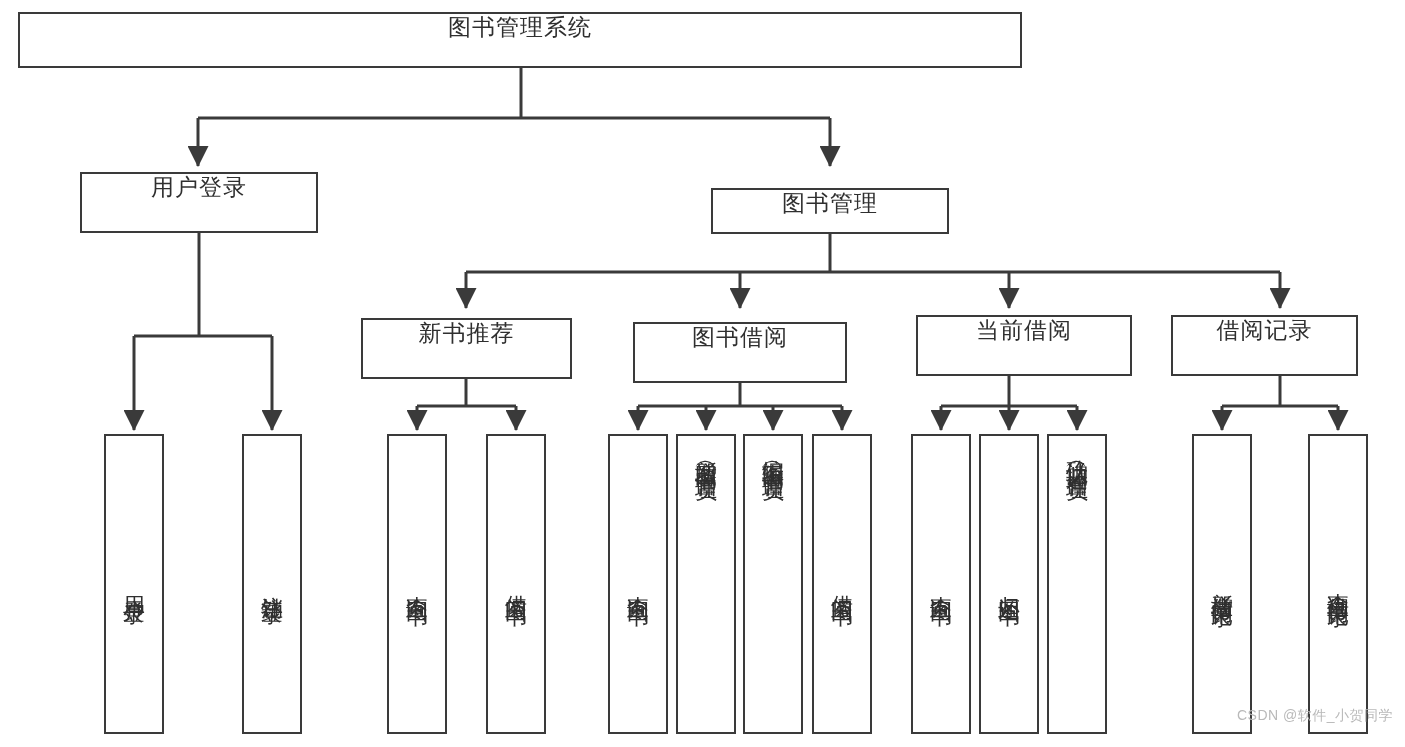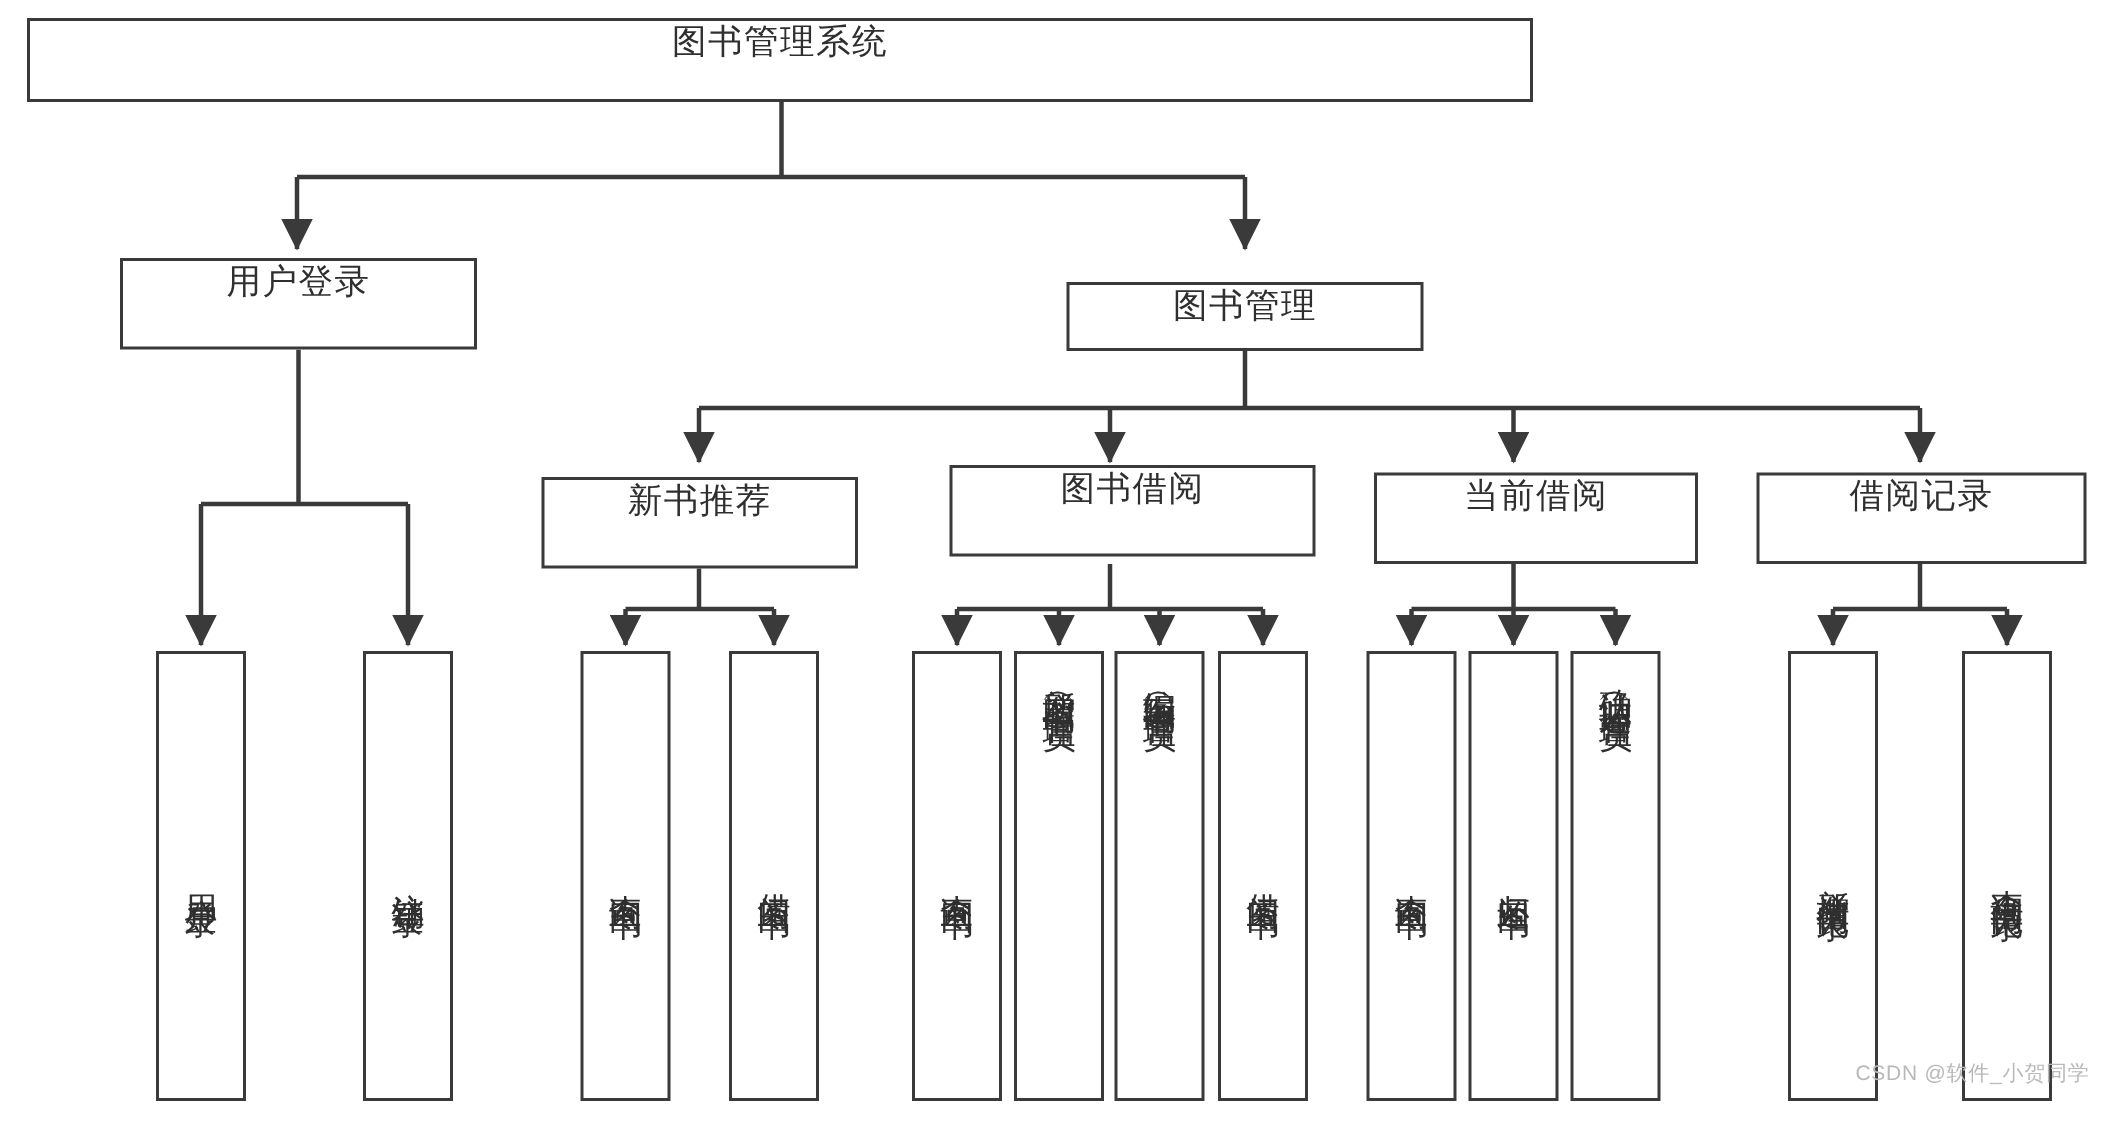--- a/index.html
+++ b/index.html
@@ -146,29 +146,29 @@
   </div>
 
   <div class="node" style="left:711px; top:188px; width:238px; height:46px;">
     <span class="label">图书管理</span>
   </div>
 
   <div class="node" style="left:361px; top:318px; width:211px; height:61px;">
     <span class="label">新书推荐</span>
   </div>
 
-  <div class="node" style="left:633px; top:310px; width:244px; height:61px;">
+  <div class="node" style="left:633px; top:322px; width:214px; height:61px;">
     <span class="label">图书借阅</span>
   </div>
 
   <div class="node" style="left:901px; top:315px; width:216px; height:61px;margin-left:15px;">
     <span class="label">当前借阅</span>
   </div>
 
-  <div class="node" style="left:1171px; top:315px; width:220px; height:61px;">
+  <div class="node" style="left:1171px; top:315px; width:187px; height:61px;">
     <span class="label">借阅记录</span>
   </div>
 
   <div class="node vertical" style="left:104px; top:434px; width:60px; height:300px;">
     <span class="vwrap">
       <span class="label">用户登录</span>
     </span>
   </div>
 
   <div class="node vertical" style="left:242px; top:434px; width:60px; height:300px;">

